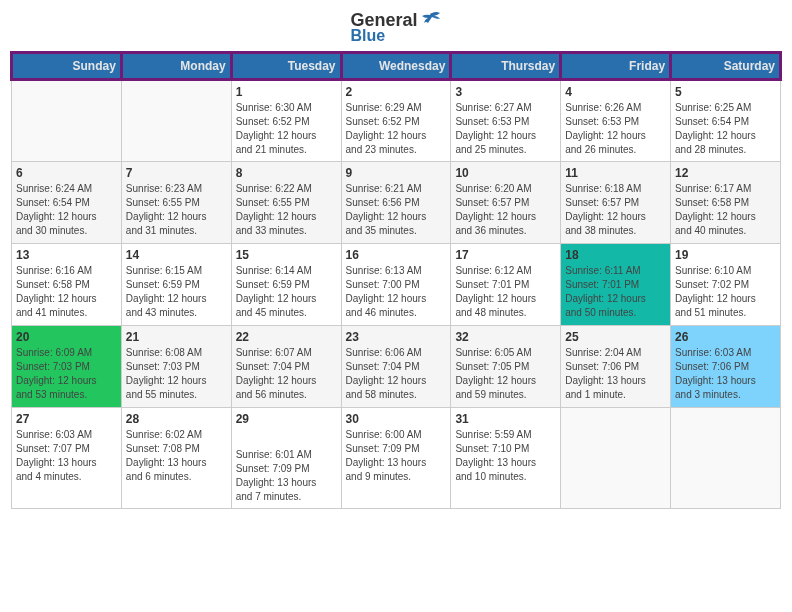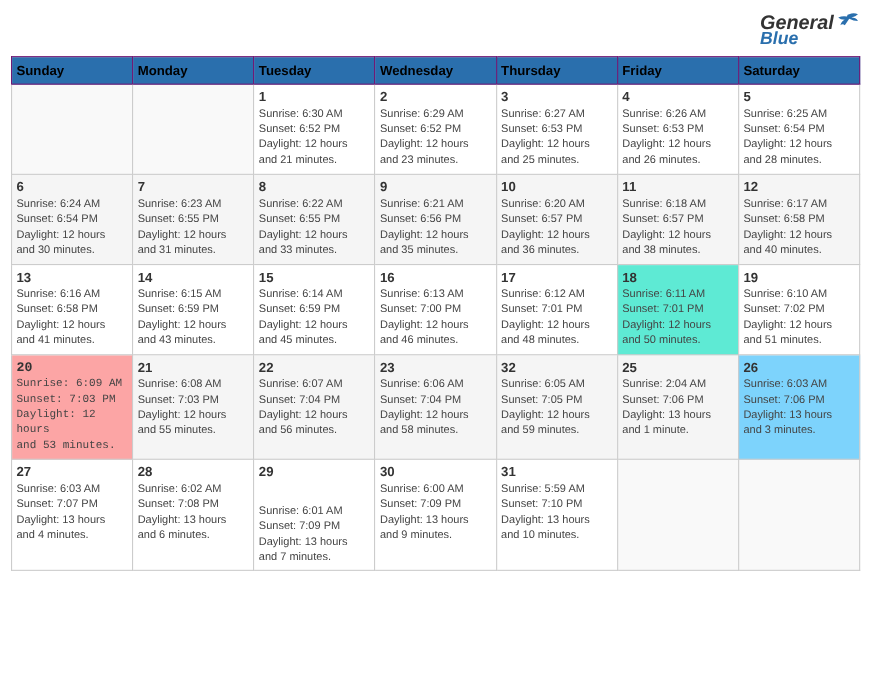--- a/index.html
+++ b/index.html
@@ -5,24 +5,23 @@
     * { box-sizing: border-box; margin: 0; padding: 0; }
     body {
       font-family: Arial, sans-serif;
       background: #fff;
       width: 792px;
       min-height: 612px;
       padding: 10px;
     }
     .header {
       display: flex;
-      justify-content: flex-end;
+      justify-content: center;
       align-items: flex-start;
       margin-bottom: 6px;
-      font-style: italic;
     }
     .logo {
       display: flex;
       flex-direction: column;
       align-items: flex-start;
     }
     .logo-text {
       display: flex;
       align-items: center;
     }
@@ -40,26 +39,26 @@
       color: #555;
       font-weight: normal;
     }
     table {
       width: 100%;
       border-collapse: collapse;
       font-size: 11px;
     }
     thead tr th {
       background: #2a6fad;
-      color: #000000;
+      color: #e5e5e5;
       padding: 5px 4px;
-      text-align: left;
+      text-align: right;
       font-size: 12px;
       font-weight: bold;
-      border: 1px solid #701a75;
+      border: 3px solid #701a75;
     }
     tbody tr td {
       border: 1px solid #ccc;
       vertical-align: top;
       padding: 4px;
       font-size: 10.5px;
       color: #333;
       height: 82px;
       width: calc(100% / 7);
     }
@@ -235,37 +234,37 @@
 Daylight: 12 hours
 and 46 minutes.</div>
         </td>
         <td style="background-color: rgb(255, 255, 255);">
           <span class="day-num">17</span>
           <div class="day-info" style="white-space: pre-line;">Sunrise: 6:12 AM
 Sunset: 7:01 PM
 Daylight: 12 hours
 and 48 minutes.</div>
         </td>
-        <td style="background-color: #5eead4;">
+        <td style="background-color: #14b8a6;">
           <span class="day-num">18</span>
           <div class="day-info" style="white-space: pre-line;">Sunrise: 6:11 AM
 Sunset: 7:01 PM
 Daylight: 12 hours
 and 50 minutes.</div>
         </td>
         <td style="background-color: rgb(255, 255, 255);">
           <span class="day-num">19</span>
           <div class="day-info" style="white-space: pre-line;">Sunrise: 6:10 AM
 Sunset: 7:02 PM
 Daylight: 12 hours
 and 51 minutes.</div>
         </td>
       </tr>
       <tr>
-        <td style="background-color: #fca5a5; font-family: Liberation Mono, monospace;">
+        <td style="background-color: #22c55e;">
           <span class="day-num">20</span>
           <div class="day-info" style="white-space: pre-line;">Sunrise: 6:09 AM
 Sunset: 7:03 PM
 Daylight: 12 hours
 and 53 minutes.</div>
         </td>
         <td style="background-color: rgb(245, 245, 245);">
           <span class="day-num">21</span>
           <div class="day-info" style="white-space: pre-line;">Sunrise: 6:08 AM
 Sunset: 7:03 PM

